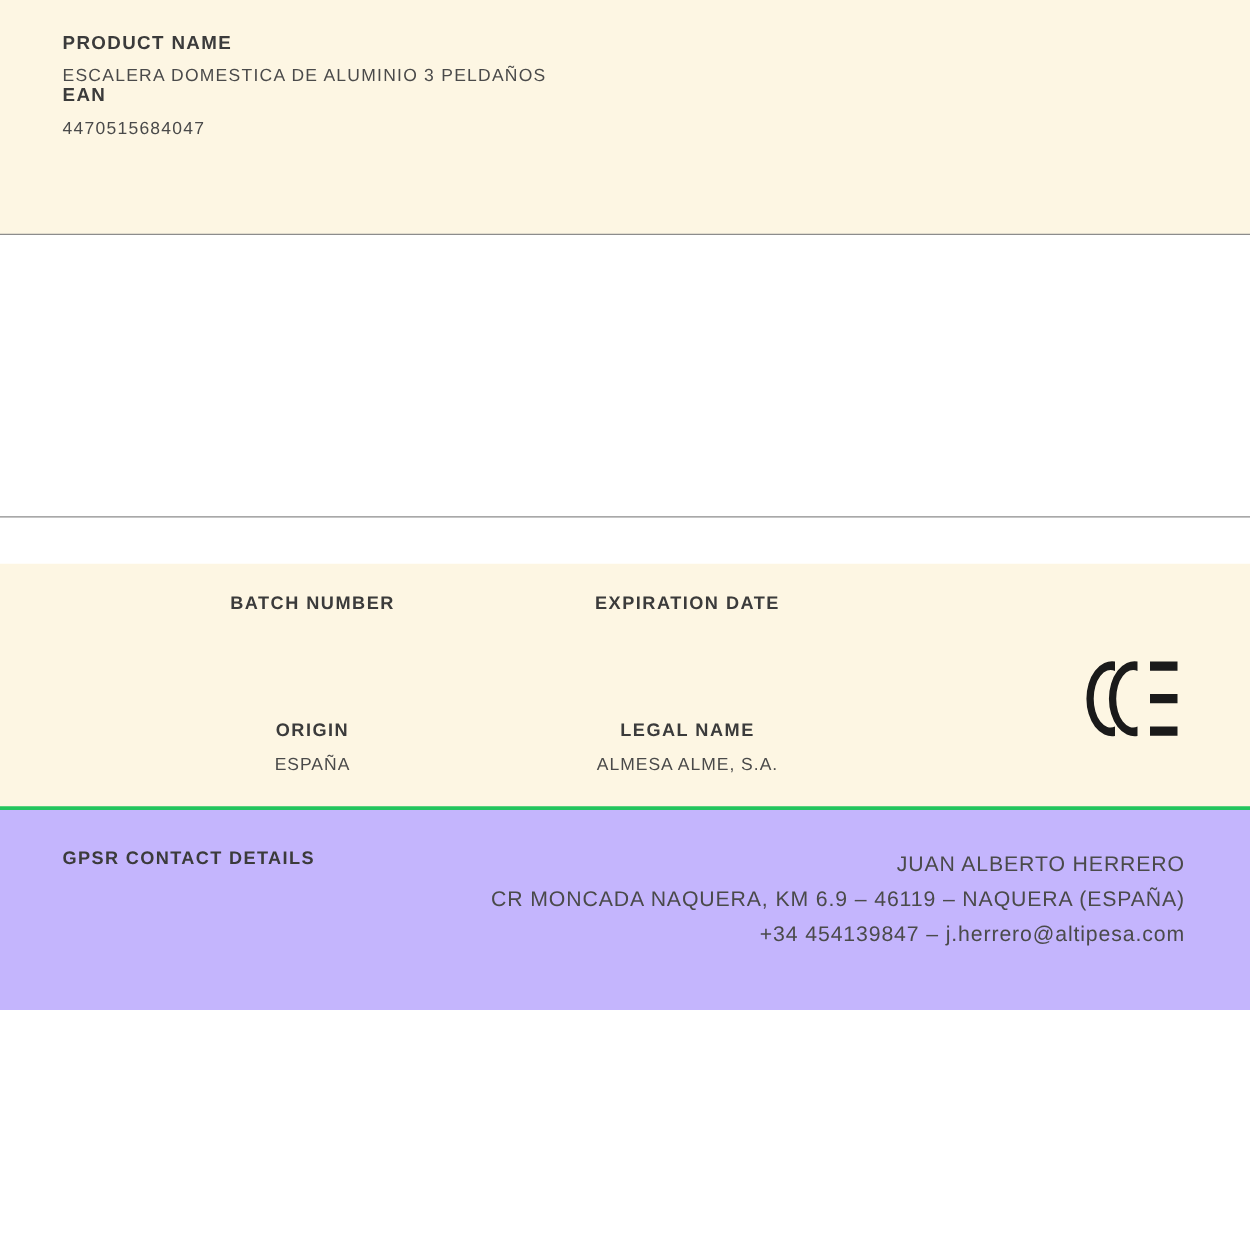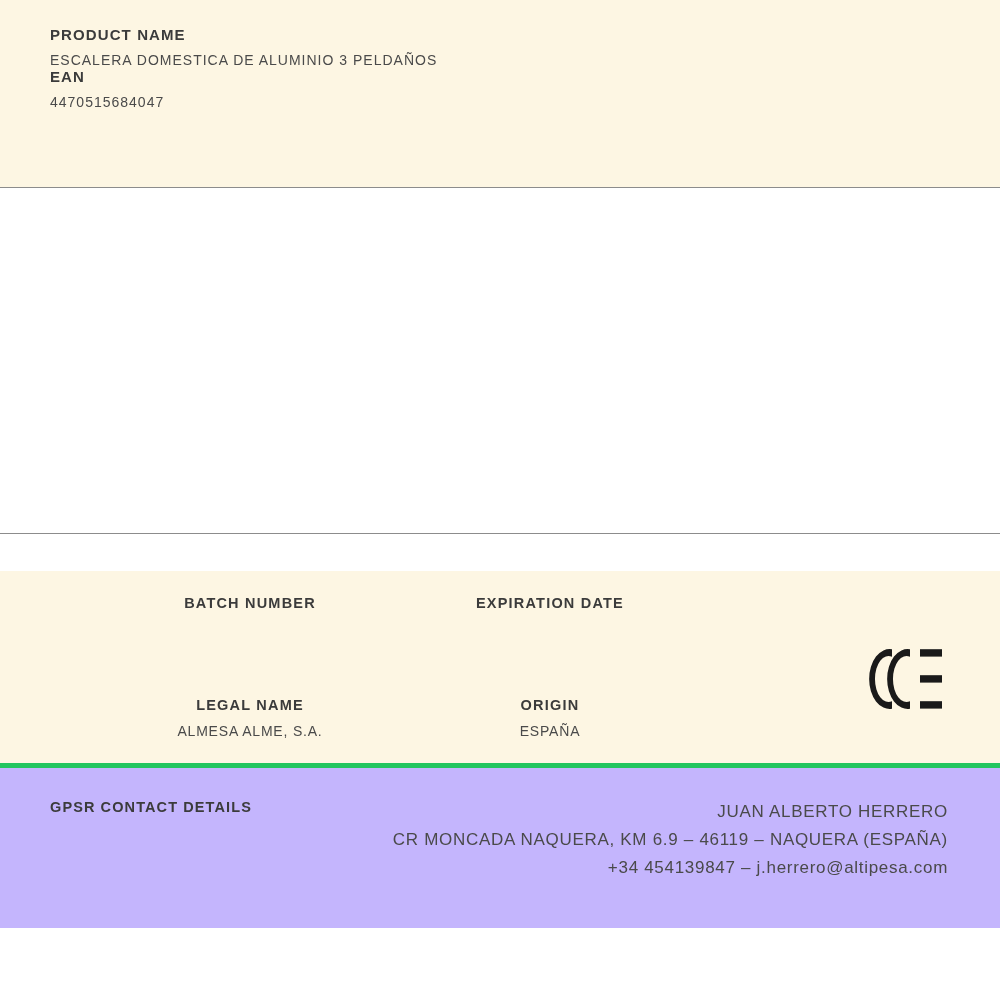--- a/index.html
+++ b/index.html
@@ -10,21 +10,21 @@
   body {
     font-family: "Liberation Sans", sans-serif;
     background: #ffffff;
     color: #3b3b3b;
     position: relative;
     overflow: hidden;
   }
 
   .label-sheet {
     width: 1000px;
-    height: 928px;
+    height: 808px;
     display: flex;
     flex-direction: column;
     position: relative;
   }
 
   
   .top-section {
     background: #fdf6e3;
     padding: 26px 50px 0 50px;
     height: 188px;
@@ -57,21 +57,21 @@
     background: #ffffff;
     flex: 1;
     border-bottom: 1px solid #8c8c8c;
     position: relative;
   }
 
   
   .info-section {
     background: #fdf6e3;
     height: 197px;
-    border-bottom: 5px solid #22c55e;
+    border-bottom: 3px solid #22c55e;
     position: relative;
     padding-top: 24px;
     margin-top: 37px;
   }
   .info-grid {
     display: flex;
     width: 100%;
   }
   .info-col {
     width: 300px;
@@ -164,26 +164,26 @@
       <div class="info-col">
         <div class="info-label">EXPIRATION DATE</div>
         <div class="info-value"></div>
       </div>
       <div class="info-col right-pad"></div>
     </div>
 
     <div class="info-grid row-two">
       <div class="info-col spacer"></div>
       <div class="info-col">
+        <div class="info-label">ORIGIN</div>
+        <div class="info-value">ESPAÑA</div>
+      </div>
+      <div class="info-col">
         <div class="info-label">LEGAL NAME</div>
         <div class="info-value">ALMESA ALME, S.A.</div>
-      </div>
-      <div class="info-col">
-        <div class="info-label">ORIGIN</div>
-        <div class="info-value">ESPAÑA</div>
       </div>
       <div class="info-col right-pad"></div>
     </div>
 
     <div class="ce-mark">
       <svg width="90" height="64" viewBox="0 0 90 64" xmlns="http://www.w3.org/2000/svg">
 
         <path d="M35 32 A 19 30 0 1 0 35 2 L 35 9.5 A 13 22.5 0 1 1 35 54.5 L 35 62 A 19 30 0 0 0 35 32 Z" fill="none"></path>
         <path d="M34 2.2 A 20.5 30 0 1 0 34 61.8 L 34 54.2 A 13.5 23 0 1 1 34 9.8 Z" fill="#1a1a1a"></path>
 

